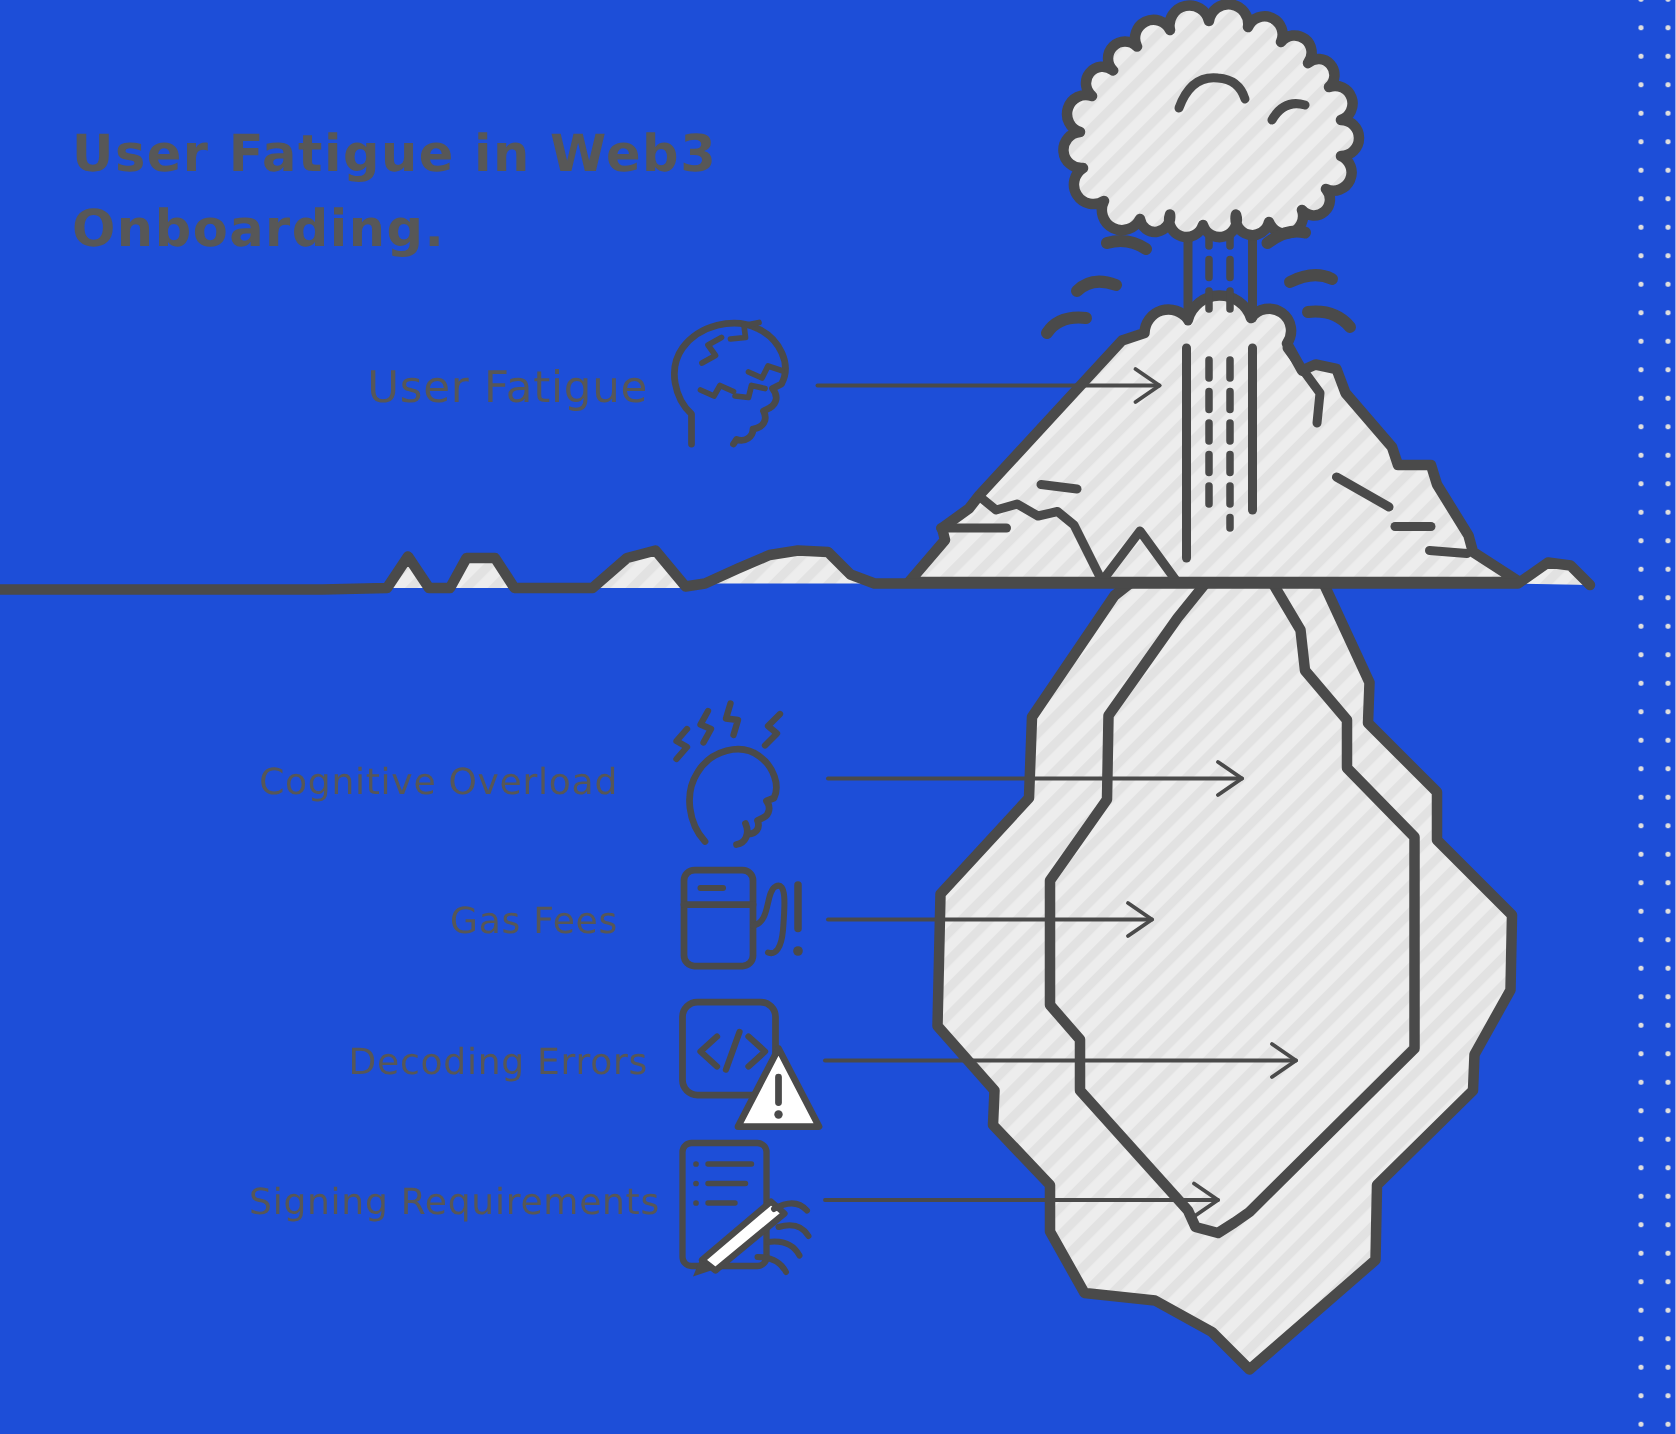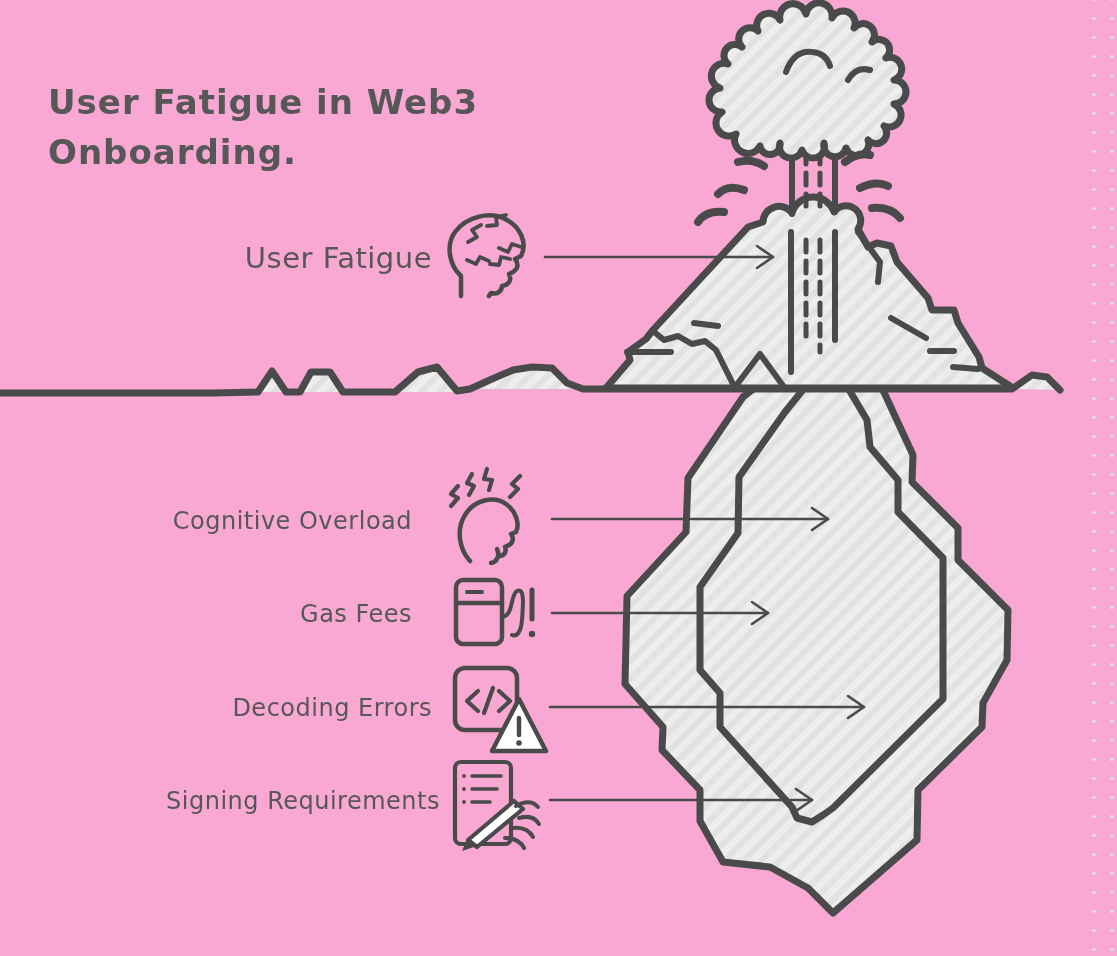--- a/index.html
+++ b/index.html
@@ -1,16 +1,16 @@
 <!DOCTYPE html>
 <html><head>
 <meta charset="utf-8">
 <style>
   html,body{margin:0;padding:0;background:#ffffff;}
-  .stage{position:relative;width:1117px;height:956px;background:#f9a8d4;overflow:hidden;
+  .stage{position:relative;width:1117px;height:956px;background:#1d4ed8;overflow:hidden;
          font-family:"DejaVu Sans","Liberation Sans",sans-serif;}
   .dot-grid{position:absolute;top:0;right:0;width:38px;height:956px;pointer-events:none;
     background-image:radial-gradient(circle,#dedede 1.7px,rgba(0,0,0,0) 1.9px);
     background-size:18px 19px;background-position:6px 9px;}
   svg{position:absolute;left:0;top:0;}
   .ink{stroke:#4a4a4a;fill:none;stroke-linecap:round;stroke-linejoin:round;}
   .hatchfill{fill:url(#hatch);}
   text{fill:#575757;}
   .title-txt{font-size:34px;font-weight:bold;letter-spacing:1px;}
   .label-txt{font-size:24px;letter-spacing:0.5px;}

